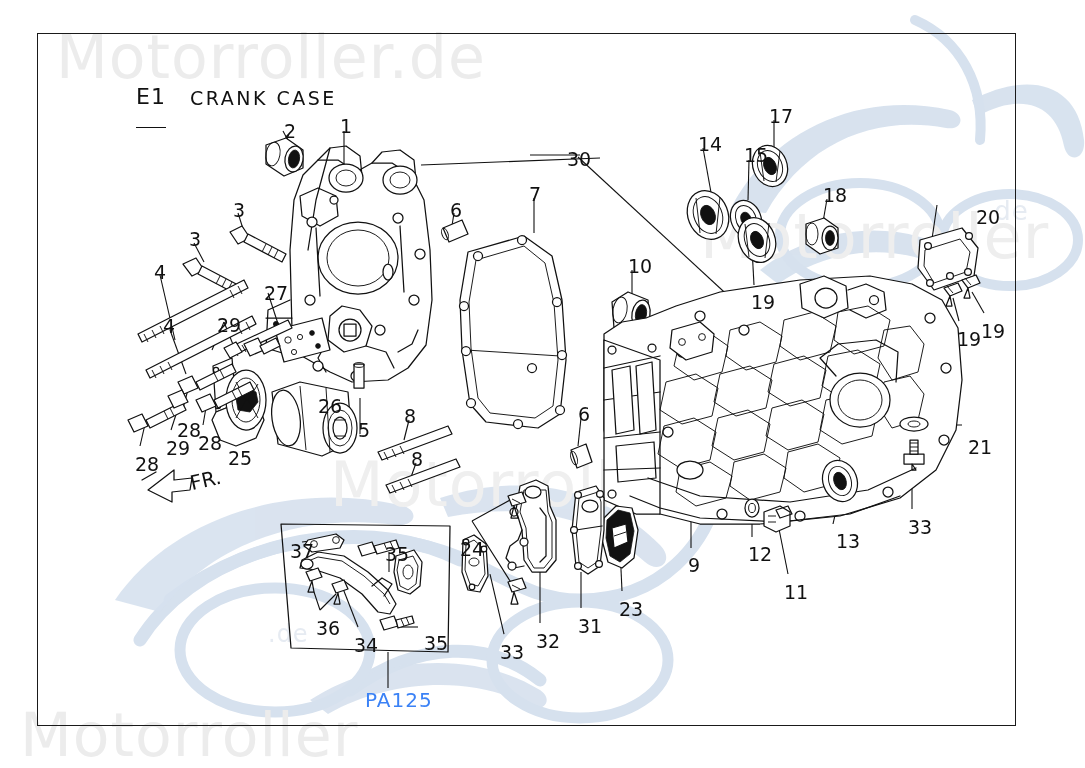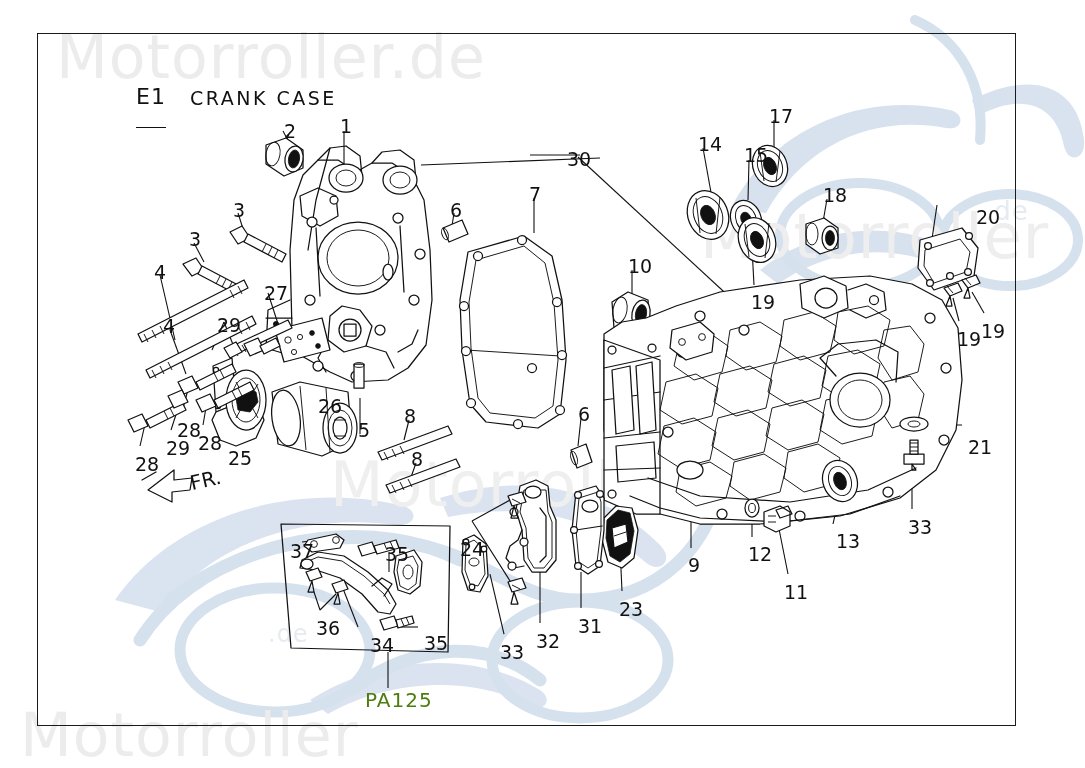--- a/index.html
+++ b/index.html
@@ -69,21 +69,21 @@
     font-size:19px;color:#111;z-index:6;
     letter-spacing:2.5px;
   }
   .fr-lbl{
     position:absolute;font-family:"DejaVu Sans",sans-serif;
     font-size:20px;color:#111;z-index:6;
     transform:rotate(-13deg);
   }
   .pa-lbl{
     position:absolute;font-family:"DejaVu Sans",sans-serif;
-    font-size:20px;color:#4d7c0f;z-index:6;letter-spacing:1px;
+    font-size:20px;color:#3b82f6;z-index:6;letter-spacing:1px;
   }
 </style>
 </head>
 <body>
 
 <div id="stage">
 
   <svg id="wm-scooter" viewBox="0 0 1065 768" preserveAspectRatio="none">
     <g fill="none" stroke="#d6e1ee" stroke-width="13" stroke-linecap="round">
       <path d="M120 640 C170 560 290 520 400 545 C470 561 500 600 560 600 C640 600 690 545 700 480"></path>
@@ -613,20 +613,20 @@
       <div class="lbl" style="left: 264px; top: 282px;">27</div>
       <div class="lbl" style="left: 135px; top: 453px;">28</div>
       <div class="lbl" style="left: 177px; top: 419px;">28</div>
       <div class="lbl" style="left: 198px; top: 432px;">28</div>
       <div class="lbl" style="left: 166px; top: 437px;">29</div>
       <div class="lbl" style="left: 217px; top: 314px;">29</div>
       <div class="lbl" style="left: 567px; top: 148px;">30</div>
       <div class="lbl" style="left: 578px; top: 615px;">31</div>
       <div class="lbl" style="left: 536px; top: 630px;">32</div>
       <div class="lbl" style="left: 500px; top: 641px;">33</div>
-      <div class="lbl" style="left: 370px; top: 634px; text-align: center;">34</div>
+      <div class="lbl" style="left: 354px; top: 634px; text-align: center;">34</div>
       <div class="lbl" style="left: 385px; top: 543px;">35</div>
       <div class="lbl" style="left: 424px; top: 632px;">35</div>
       <div class="lbl" style="left: 316px; top: 617px;">36</div>
       <div class="lbl" style="left: 290px; top: 540px;">37</div>
     </div>
 
 </div>
 
 </body></html>

